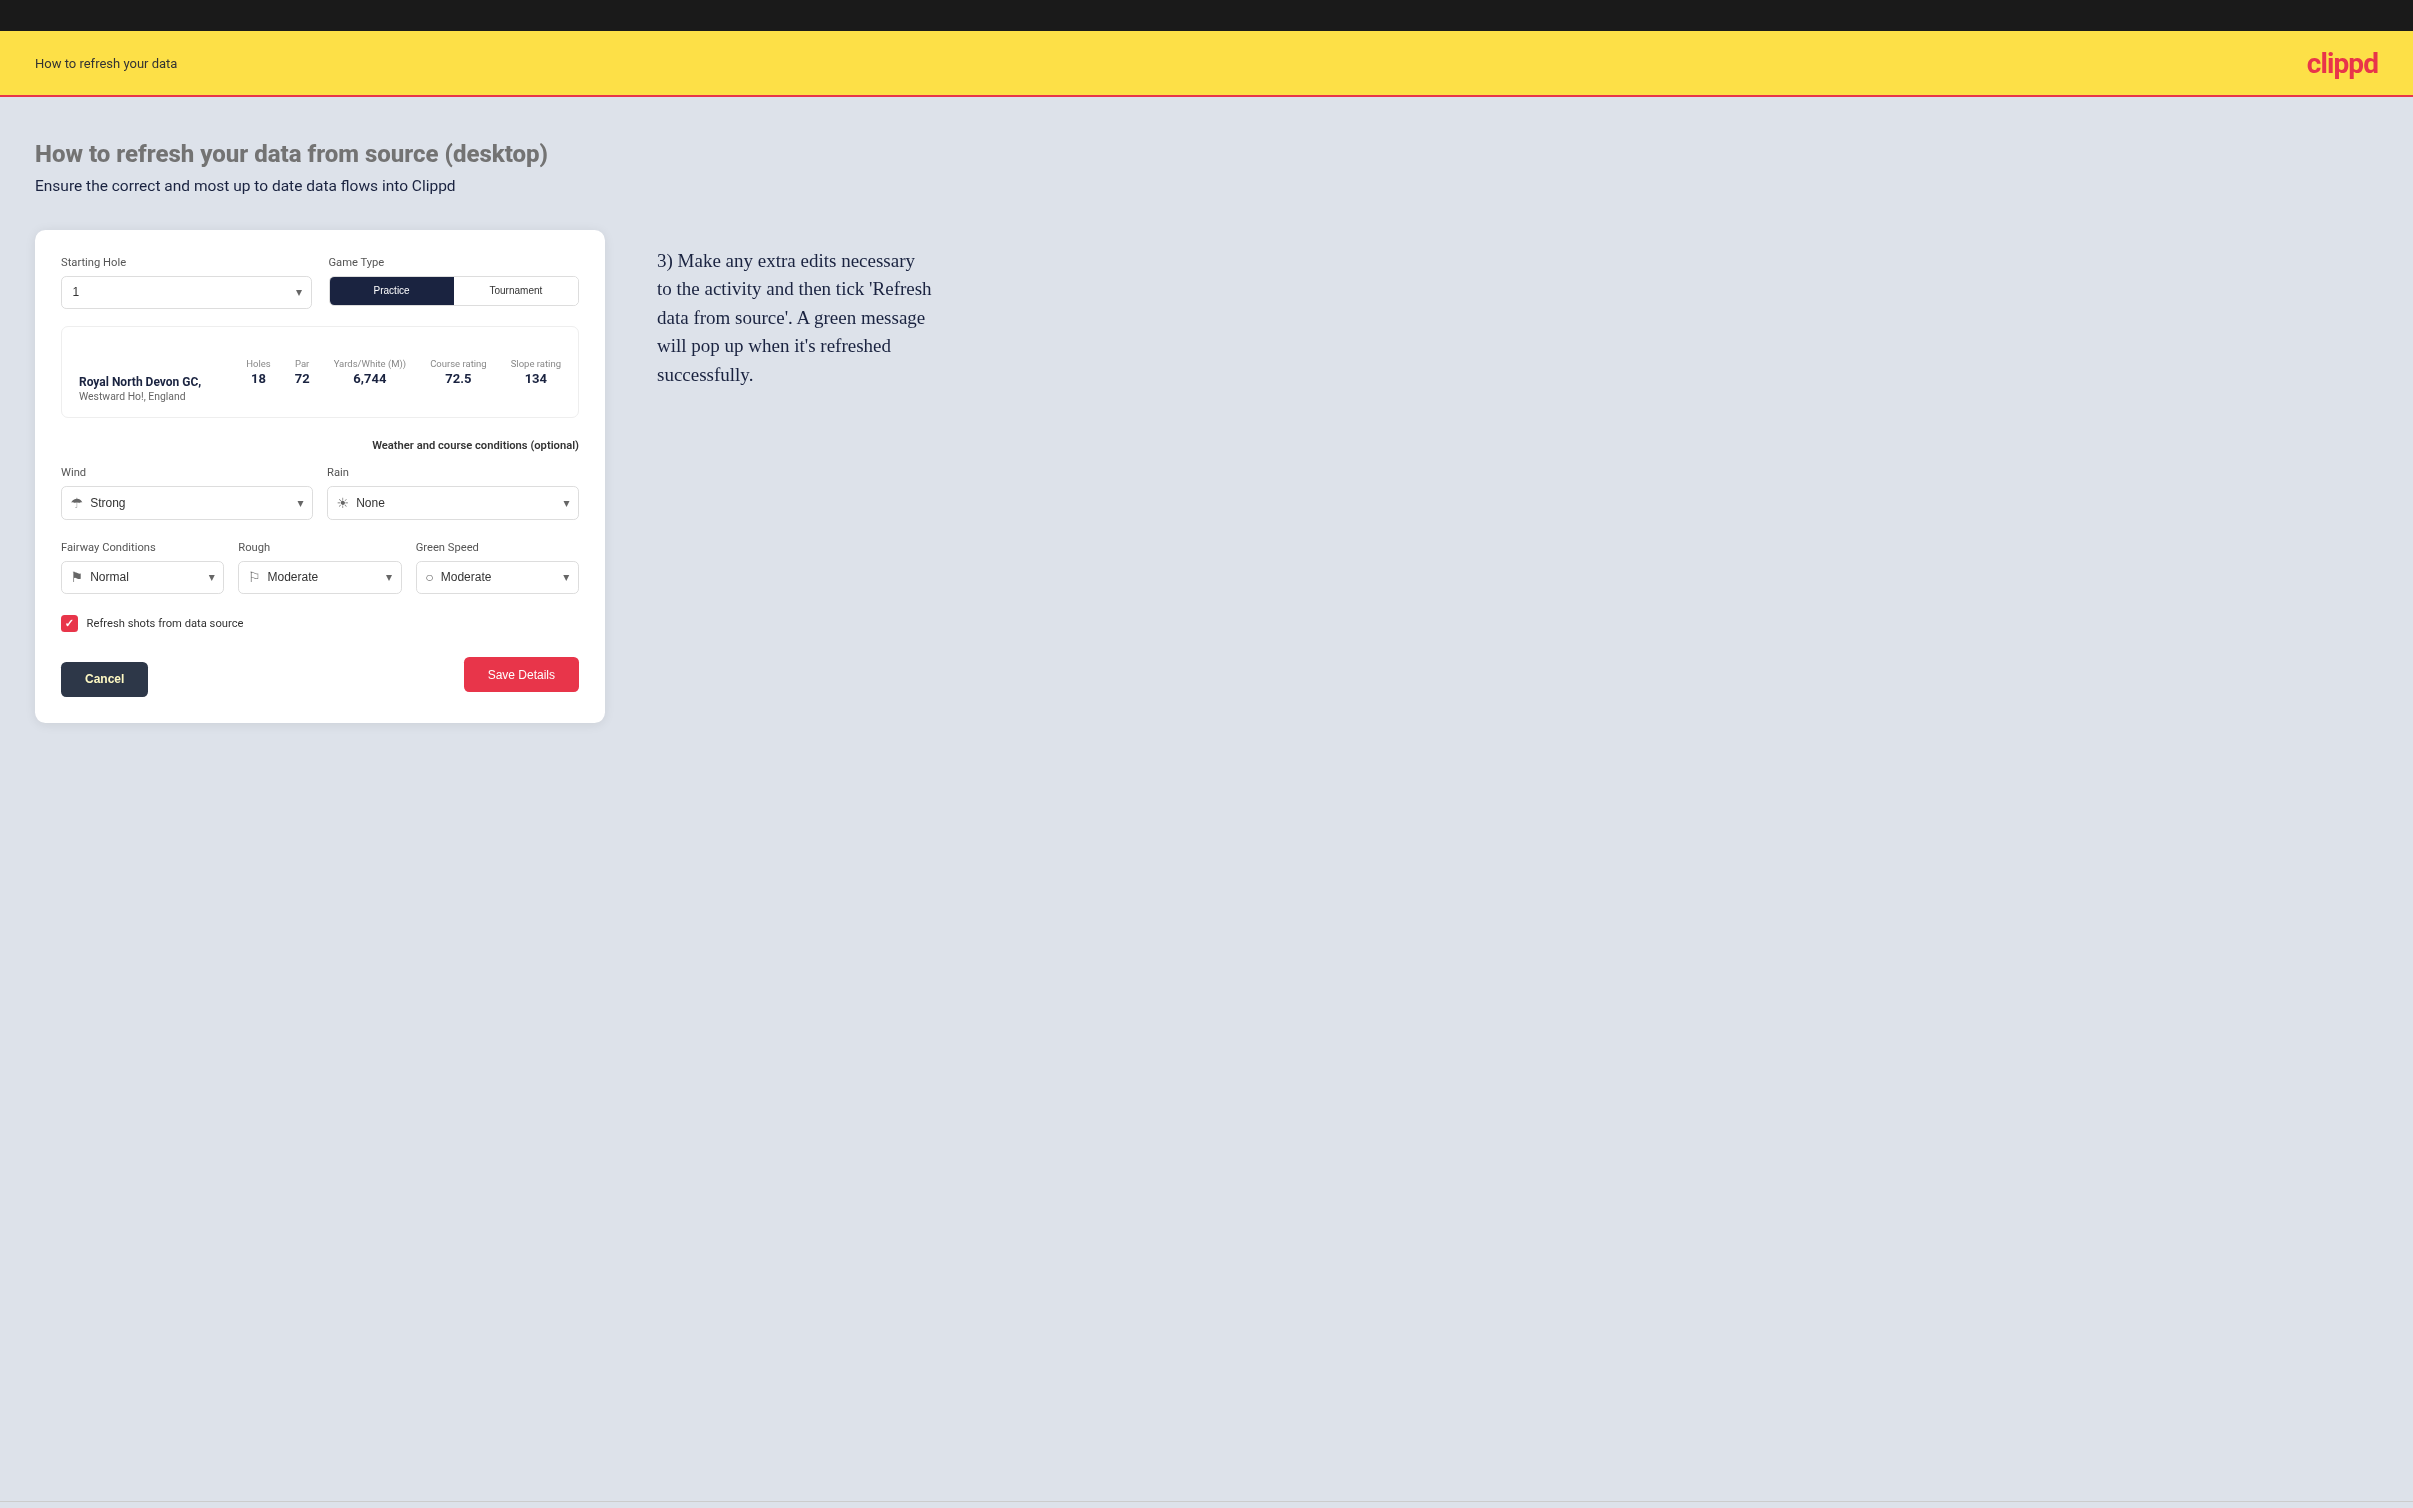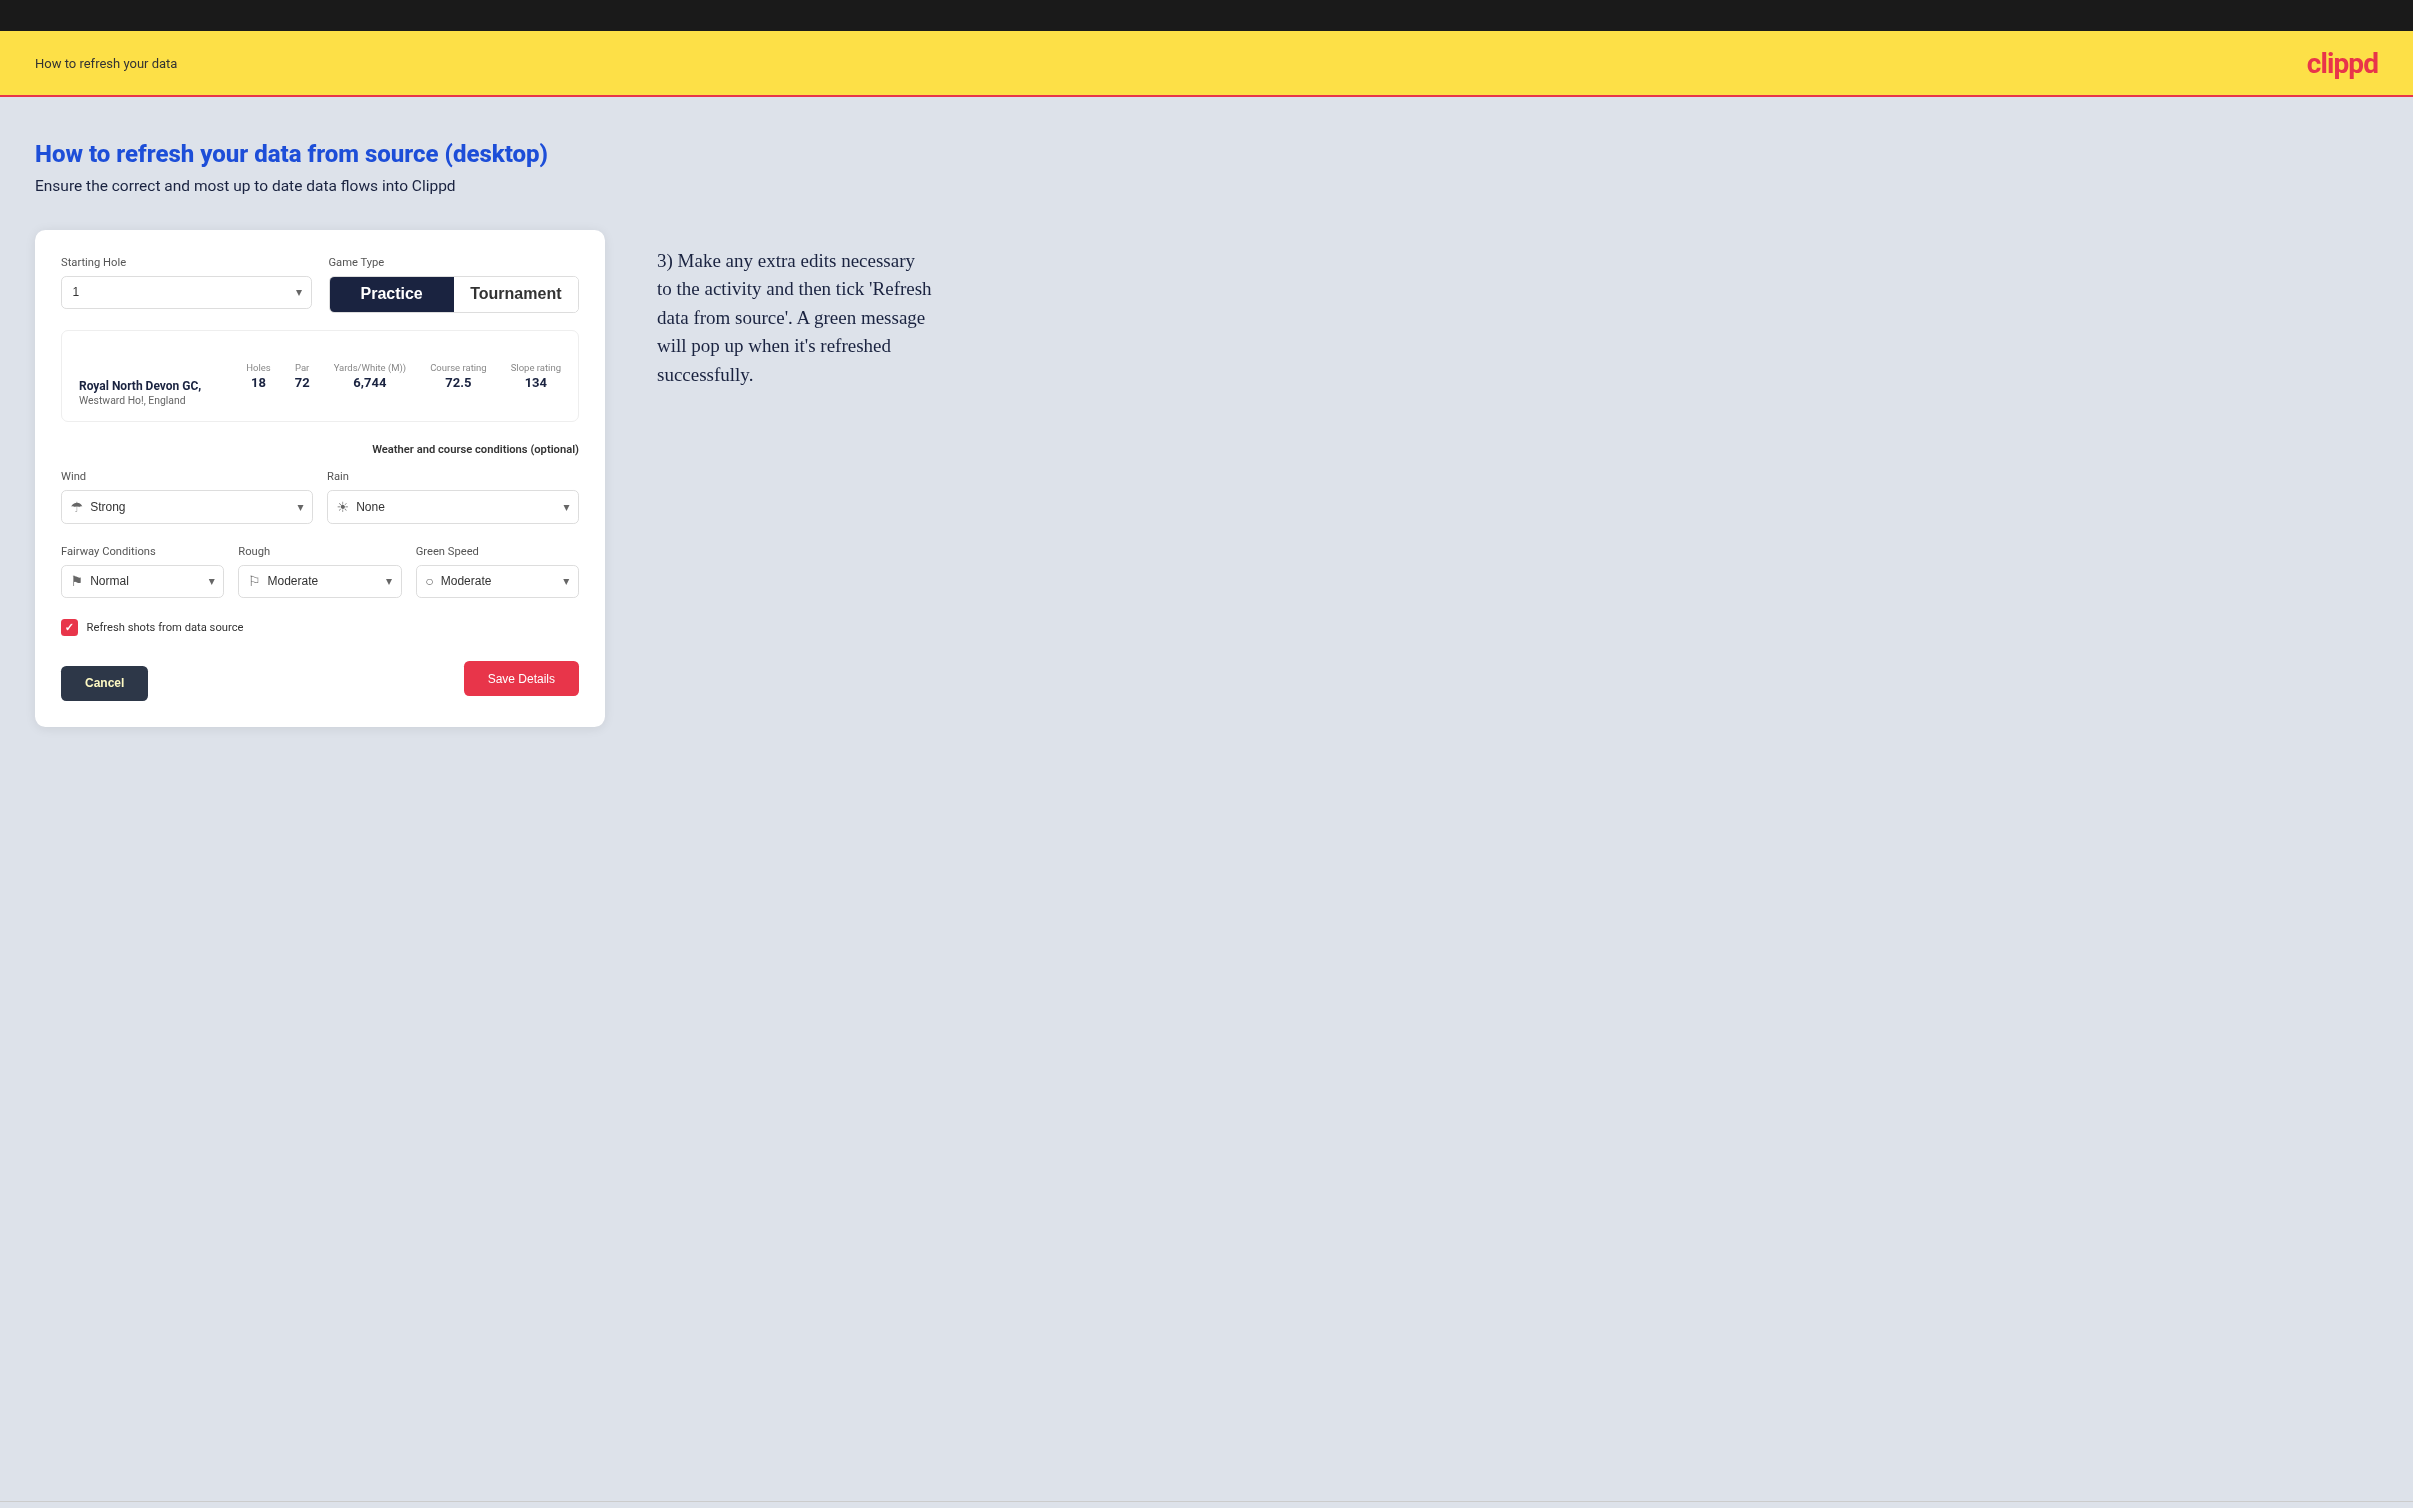--- a/index.html
+++ b/index.html
@@ -33,21 +33,21 @@
       letter-spacing: -0.9px;
     }
     .main-content {
       background: #dde2ea;
       padding: 43px 35px 52px 35px;
       min-height: calc(100vh - 104px);
     }
     .page-heading {
       font-size: 24px;
       font-weight: 800;
-      color: #1d4ed8;
+      color: #737373;
       margin-bottom: 8.6px;
     }
     .page-subheading {
       font-size: 15.5px;
       color: #1a2340;
       margin-bottom: 35px;
       font-weight: 400;
     }
     .content-area {
       display: flex;
@@ -106,22 +106,22 @@
       display: flex;
       border: 0.9px solid #ddd;
       border-radius: 5.2px;
       overflow: hidden;
     }
     .toggle-btn {
       flex: 1;
       padding: 8.6px 14px;
       border: none;
       cursor: pointer;
-      font-size: 16px;
-      font-weight: 700;
+      font-size: 10px;
+      font-weight: 400;
       transition: all 0.2s;
     }
     .toggle-btn.active {
       background: #1a2340;
       color: #fff;
     }
     .toggle-btn.inactive {
       background: #fff;
       color: #333;
     }

